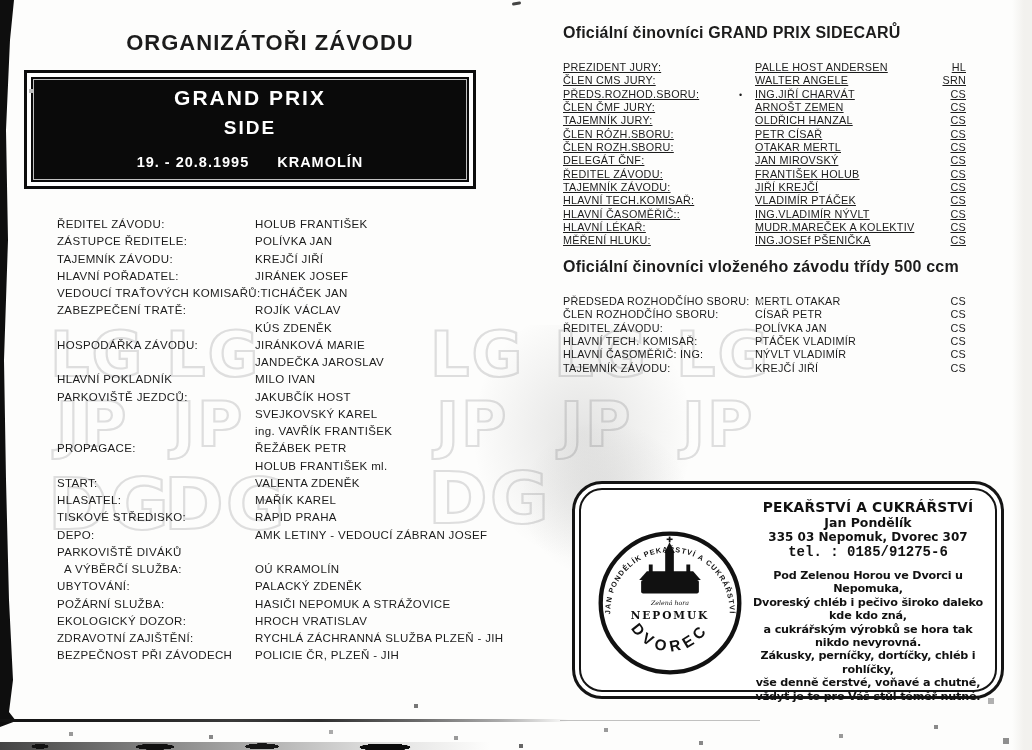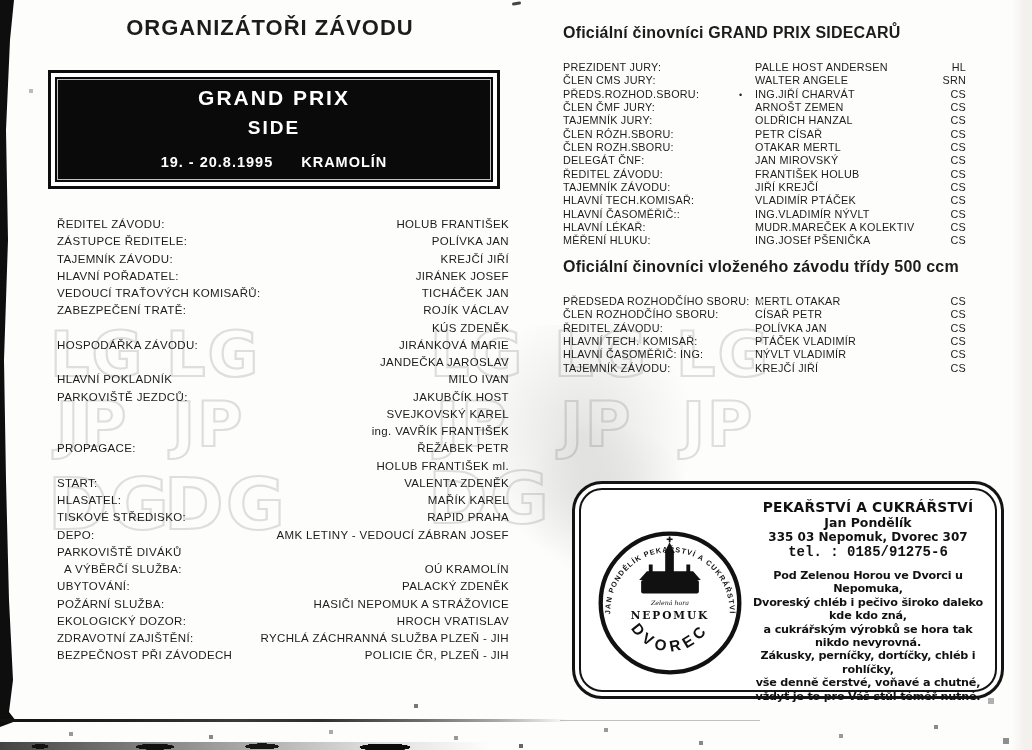--- a/index.html
+++ b/index.html
@@ -27,42 +27,42 @@
   .wm-layer span:nth-child(10){left:682px;top:388px;}
   .wm-layer span:nth-child(11){left:48px;top:462px;font-size:72px;}
   .wm-layer span:nth-child(12){left:164px;top:462px;font-size:72px;}
   .wm-layer span:nth-child(13){left:428px;top:456px;font-size:72px;}
   .ghost1{position:absolute;left:468px;top:325px;width:230px;height:240px;
     background:radial-gradient(ellipse at 50% 45%,rgba(45,45,45,.12),rgba(0,0,0,0) 68%);}
   .ghost2{position:absolute;left:520px;top:420px;width:170px;height:160px;
     background:radial-gradient(ellipse at 50% 50%,rgba(45,45,45,.09),rgba(0,0,0,0) 70%);}
 
   
-  .left-title{position:absolute;left:40px;top:15px;width:460px;text-align:center;
+  .left-title{position:absolute;left:40px;top:30px;width:460px;text-align:center;
     font-size:22px;font-weight:700;letter-spacing:1px;}
-  .banner-outer{position:absolute;left:48px;top:70px;width:452px;box-sizing:border-box;
+  .banner-outer{position:absolute;left:24px;top:70px;width:452px;box-sizing:border-box;
     border:3px solid #0d0d0d;background:#fff;padding:4px;}
   .banner-inner{background:#0a0a0a;color:#fff;text-align:center;position:relative;
     padding:9px 0 11px 0;}
   .banner-inner::after{content:"";position:absolute;inset:2px;border:1px solid rgba(255,255,255,.75);pointer-events:none;}
   .banner-l1{font-size:21px;font-weight:700;letter-spacing:2px;line-height:24px;}
   .banner-l2{font-size:19px;font-weight:700;letter-spacing:2px;line-height:24px;margin-top:6px;}
   .banner-l3{font-size:14.5px;font-weight:700;letter-spacing:1px;line-height:18px;margin-top:13px;}
   .banner-l3 .date{margin-right:28px;}
   .org-list{position:absolute;left:57px;top:218px;width:452px;}
   .org-row{display:flex;height:17.25px;font-size:11.5px;letter-spacing:.35px;white-space:nowrap;}
   .org-role{flex:0 0 198px;}
-  .org-name{flex:1;text-align:right;}
+  .org-name{flex:1;}
 
   
   .r-title{position:absolute;left:563px;font-size:16px;font-weight:700;letter-spacing:.2px;white-space:nowrap;}
   .r-title1{top:24px;text-align:center;}
   .r-title2{top:258px;}
   .off-list{position:absolute;left:563px;width:403px;}
-  .off-list1{top:61px;}
+  .off-list1{top:61px;text-decoration:underline;}
   .off-list2{top:295px;}
   .off-row{display:flex;height:13.35px;font-size:10.8px;letter-spacing:.25px;white-space:nowrap;position:relative;}
   .off-role{flex:0 0 192px;}
   .off-name{flex:1;}
   .off-country{flex:0 0 38px;text-align:right;}
   .off-mark{position:absolute;left:176px;top:2px;font-size:9px;}
 
   
   .ad-outer{position:absolute;left:572px;top:481px;width:432px;height:218px;box-sizing:border-box;
     border:3px solid #141414;border-radius:30px;padding:4px;background:#fff;}

